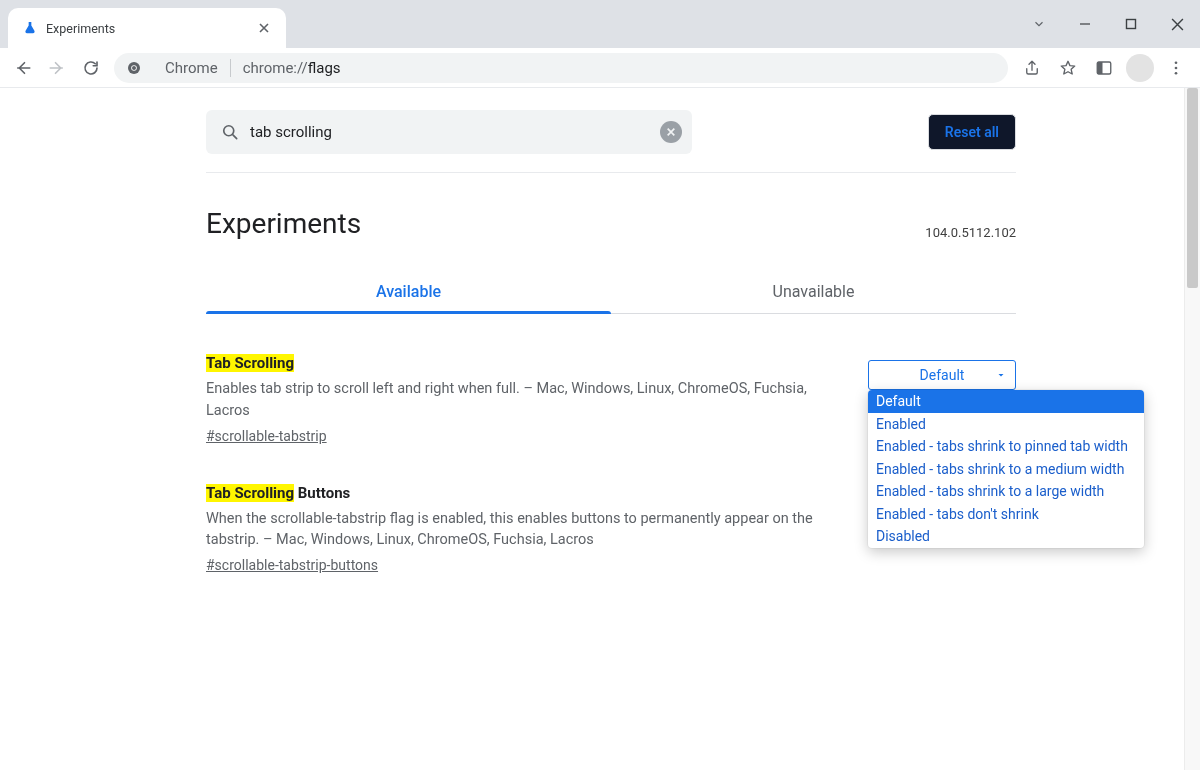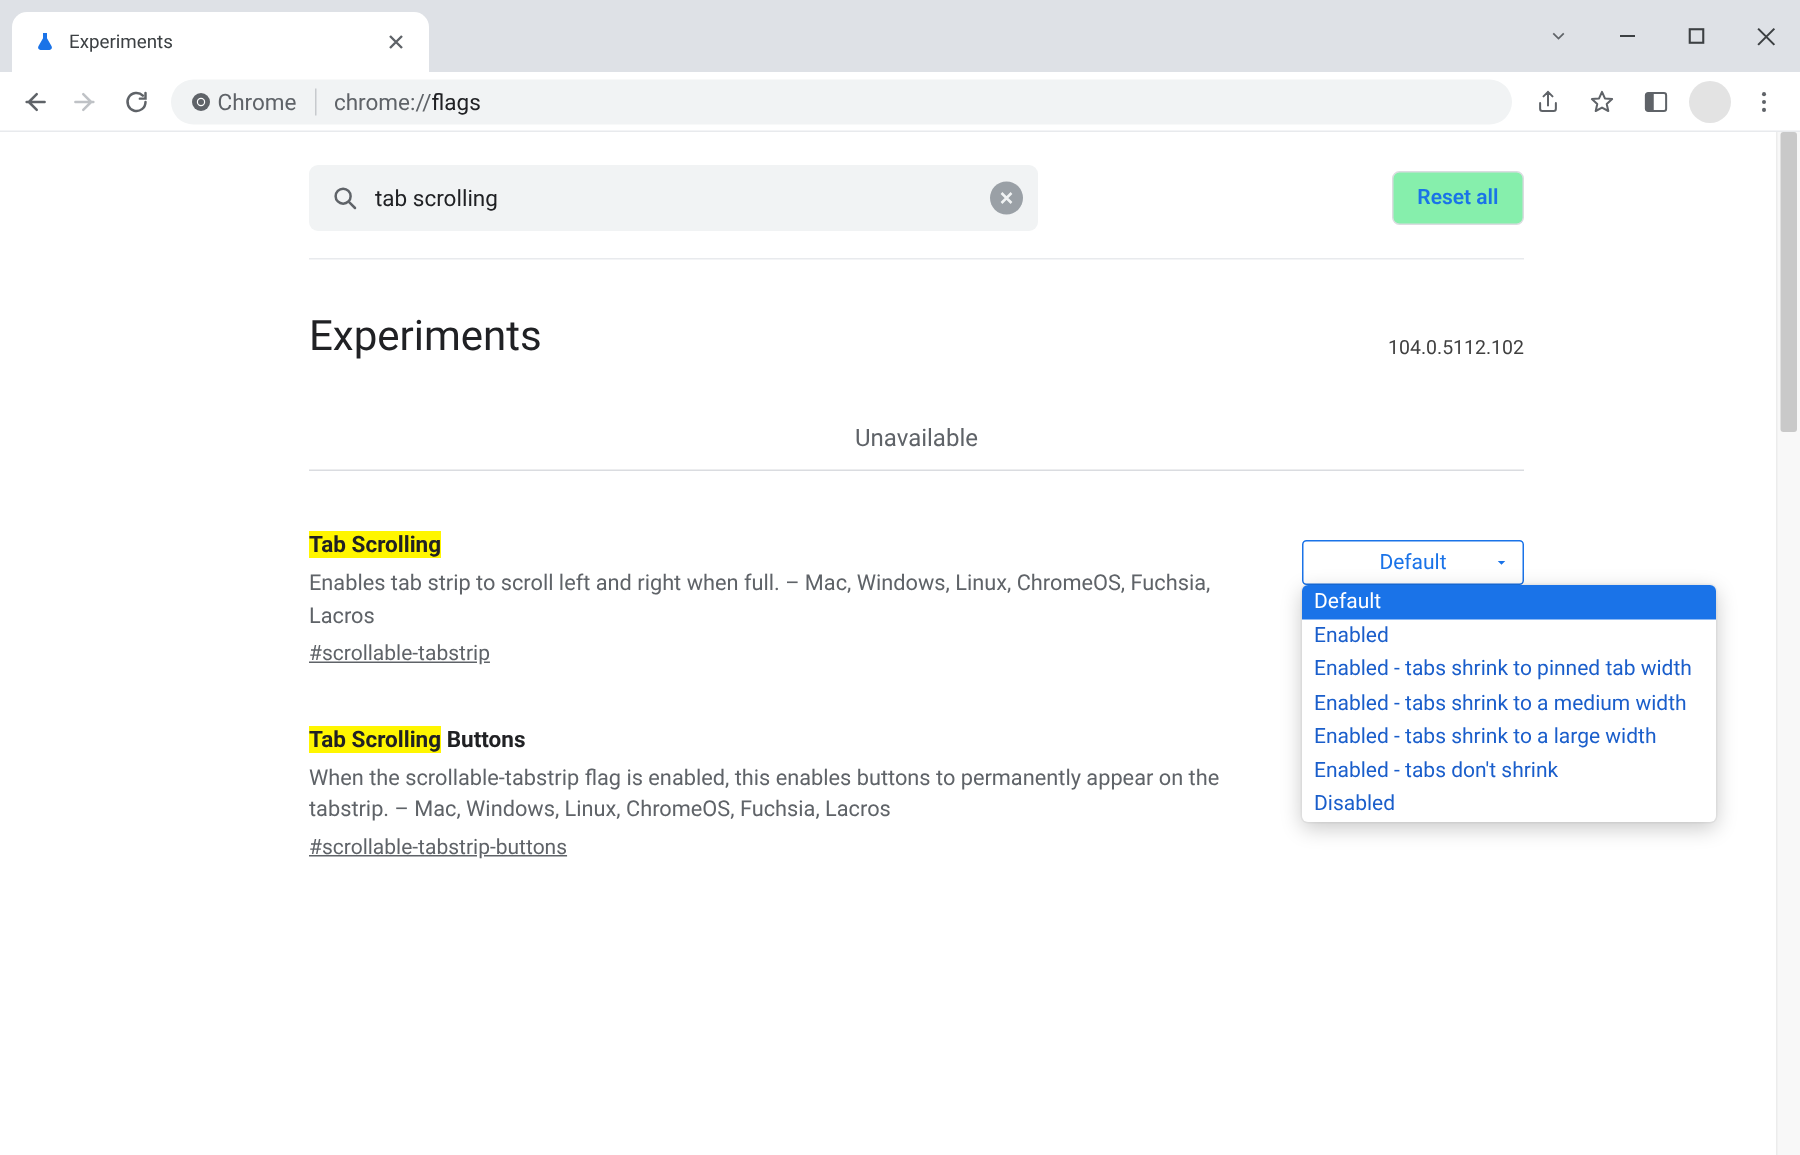--- a/index.html
+++ b/index.html
@@ -85,21 +85,21 @@
     background: #f1f3f4;
     border-radius: 15px;
     display:flex;
     align-items:center;
     padding: 0 12px;
     margin: 0 6px;
     color:#5f6368;
     font-size: 15px;
   }
   .omnibox-site-chip {
-    display:flex; align-items:center; gap:3px;
+    display:flex; align-items:center; gap:23px;
     padding-right: 12px;
     border-right: 1px solid #c7cacd;
     color:#5f6368;
   }
   .omnibox-url {
     padding-left: 12px;
     color:#5f6368;
     font-size: 15px;
   }
   .omnibox-url .urlpath { color:#202124; }
@@ -160,21 +160,21 @@
     color:#f1f3f4;
     display:flex; align-items:center; justify-content:center;
     font-size:14px;
   }
   .reset-btn {
     margin-left: auto;
     height: 36px;
     padding: 0 16px;
     border: 1px solid #dadce0;
     border-radius: 5px;
-    background:#86efac;
+    background:#0f172a;
     color:#1a73e8;
     font-weight: 600;
     font-size: 14px;
     display:flex; align-items:center;
   }
 
   .heading-row {
     display:flex;
     align-items:flex-end;
     justify-content:space-between;
@@ -428,20 +428,21 @@
           <span>Reset all</span>
         </div>
       </div>
 
       <div class="heading-row">
         <h1 class="page-heading">Experiments</h1>
         <span class="version">104.0.5112.102</span>
       </div>
 
       <div class="tabs">
+        <div class="tabbtn active">Available</div>
         <div class="tabbtn">Unavailable</div>
       </div>
 
       <div class="flag">
         <div class="flag-text">
           <div class="flag-title">
             <span class="hl">Tab Scrolling</span><span></span>
           </div>
           <div class="flag-desc">Enables tab strip to scroll left and right when full. – Mac, Windows, Linux, ChromeOS, Fuchsia, Lacros</div>
           <div class="flag-id">#scrollable-tabstrip</div>

